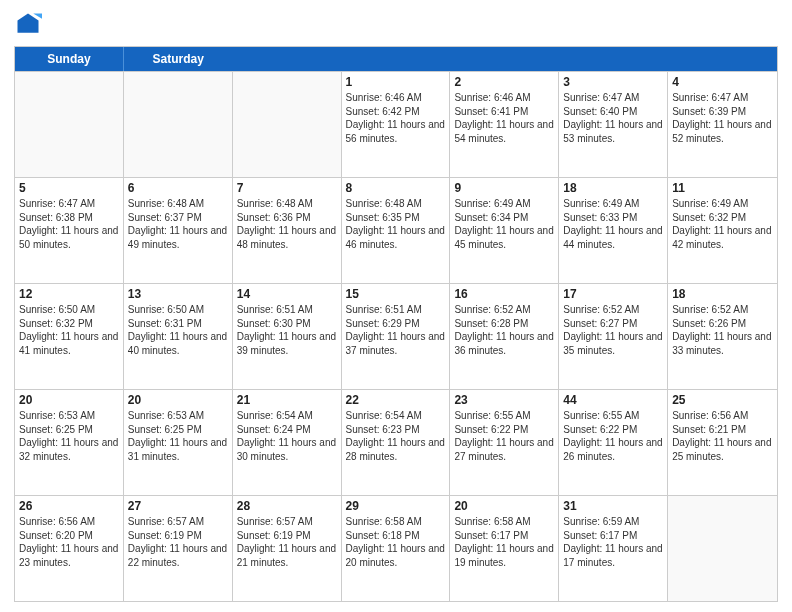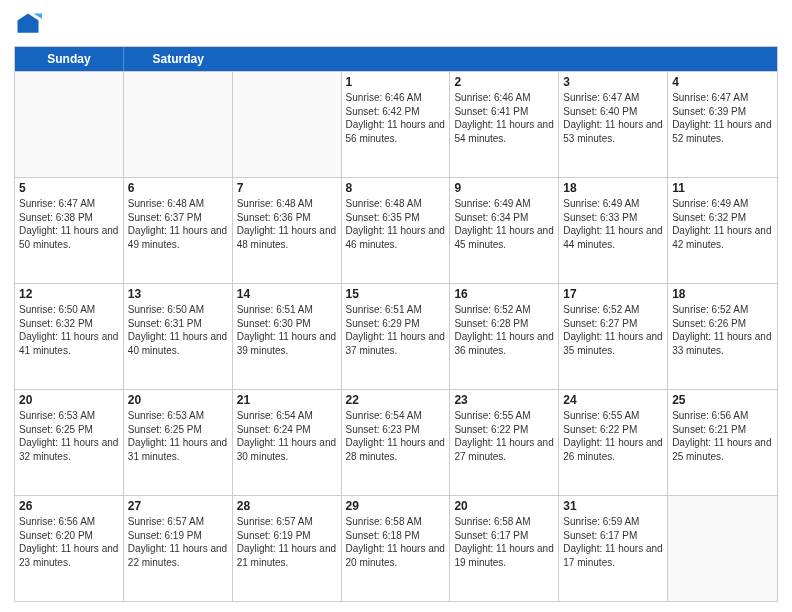--- a/index.html
+++ b/index.html
@@ -283,21 +283,21 @@
 Sunset: 6:23 PM
 Daylight: 11 hours and 28 minutes.</div>
           </div>
           <div class="cal-cell">
             <div class="day-num">23</div>
             <div class="cell-text" style="white-space: pre-line;">Sunrise: 6:55 AM
 Sunset: 6:22 PM
 Daylight: 11 hours and 27 minutes.</div>
           </div>
           <div class="cal-cell">
-            <div class="day-num">24</div>
+            <div class="day-num">44</div>
             <div class="cell-text" style="white-space: pre-line;">Sunrise: 6:55 AM
 Sunset: 6:22 PM
 Daylight: 11 hours and 26 minutes.</div>
           </div>
           <div class="cal-cell">
             <div class="day-num">25</div>
             <div class="cell-text" style="white-space: pre-line;">Sunrise: 6:56 AM
 Sunset: 6:21 PM
 Daylight: 11 hours and 25 minutes.</div>
           </div>

